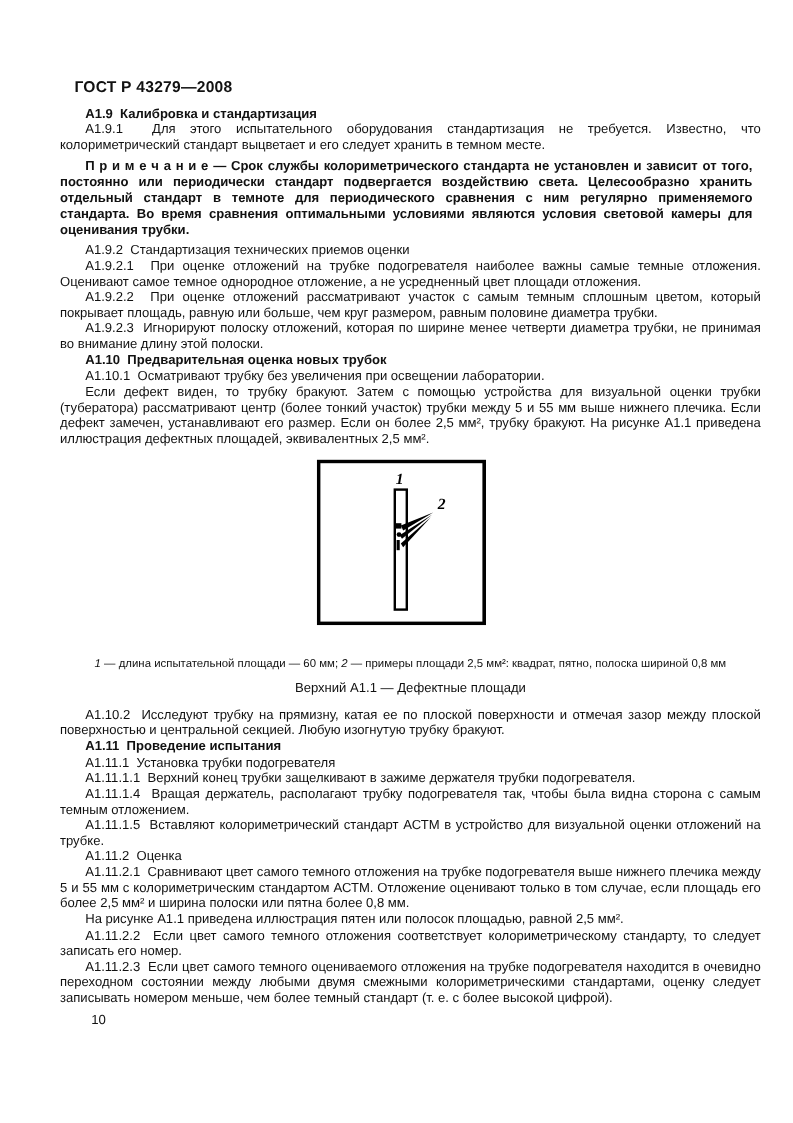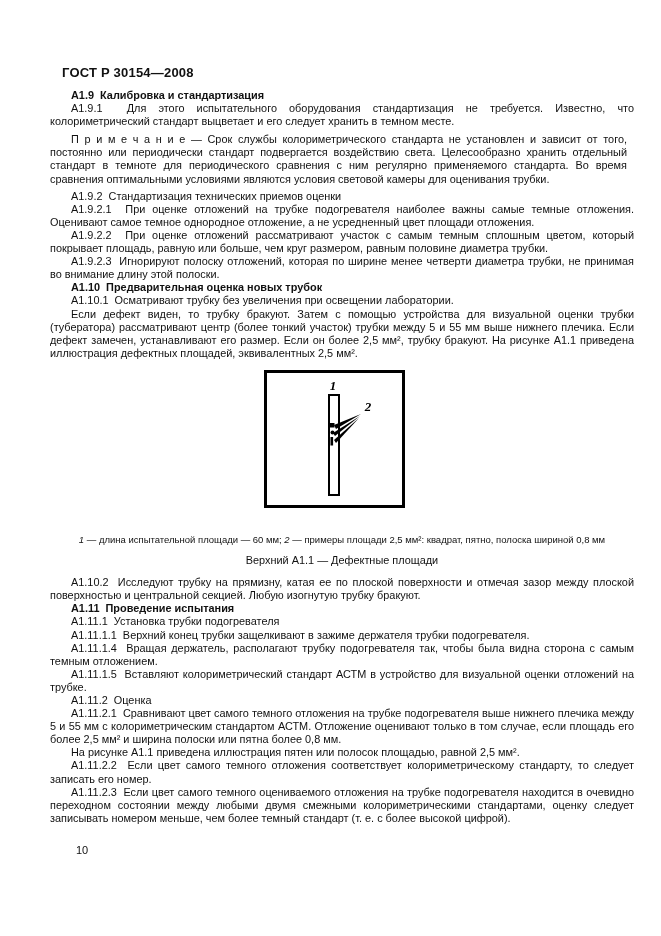--- a/index.html
+++ b/index.html
@@ -15,36 +15,36 @@
     position:absolute;left:62px;top:65px;
     font-size:13px;font-weight:bold;letter-spacing:.2px;
   }
   .content{
     position:absolute;left:50px;top:89px;width:584px;
     font-size:10.9px;line-height:13.1px;
   }
   .block{margin:0;}
   .para,.heading,.note{text-indent:21px;text-align:justify;}
   .heading{font-weight:bold;}
-  .note{margin:5px 7px 4px 0;}
+  .note{margin:5px 7px 4px 0;font-weight:bold;}
   .figure-wrap{text-align:center;margin-top:10px;text-indent:0;}
   .figure-wrap svg{position:relative;left:-8px;display:inline-block;}
   .figcaption{text-align:center;text-indent:0;font-size:9.5px;margin-top:22px;}
   .figname{text-align:center;text-indent:0;margin:8px 0 9px 0;}
   .it{font-style:italic;}
   .page-number{
     position:absolute;left:76px;top:844px;font-size:11px;
   }
   .fig-label{font:italic bold 13px "Liberation Serif", serif;}
 </style>
 </head>
 <body>
 
 <div class="page">
-  <div class="doc-header">ГОСТ Р 30154—2008</div>
+  <div class="doc-header">ГОСТ Р 43279—2008</div>
   <div class="content" id="content">
       <div class="block heading">А1.9&nbsp; Калибровка и стандартизация</div>
       <div class="block para">А1.9.1&nbsp; Для этого испытательного оборудования стандартизация не требуется. Известно, что колориметрический стандарт выцветает и его следует хранить в темном месте.</div>
       <div class="block note">П р и м е ч а н и е — Срок службы колориметрического стандарта не установлен и зависит от того, постоянно или периодически стандарт подвергается воздействию света. Целесообразно хранить отдельный стандарт в темноте для периодического сравнения с ним регулярно применяемого стандарта. Во время сравнения оптимальными условиями являются условия световой камеры для оценивания трубки.</div>
       <div class="block para">А1.9.2&nbsp; Стандартизация технических приемов оценки</div>
       <div class="block para">А1.9.2.1&nbsp; При оценке отложений на трубке подогревателя наиболее важны самые темные отложения. Оценивают самое темное однородное отложение, а не усредненный цвет площади отложения.</div>
       <div class="block para">А1.9.2.2&nbsp; При оценке отложений рассматривают участок с самым темным сплошным цветом, который покрывает площадь, равную или больше, чем круг размером, равным половине диаметра трубки.</div>
       <div class="block para">А1.9.2.3&nbsp; Игнорируют полоску отложений, которая по ширине менее четверти диаметра трубки, не принимая во внимание длину этой полоски.</div>
       <div class="block heading">А1.10&nbsp; Предварительная оценка новых трубок</div>
       <div class="block para">А1.10.1&nbsp; Осматривают трубку без увеличения при освещении лаборатории.</div>

